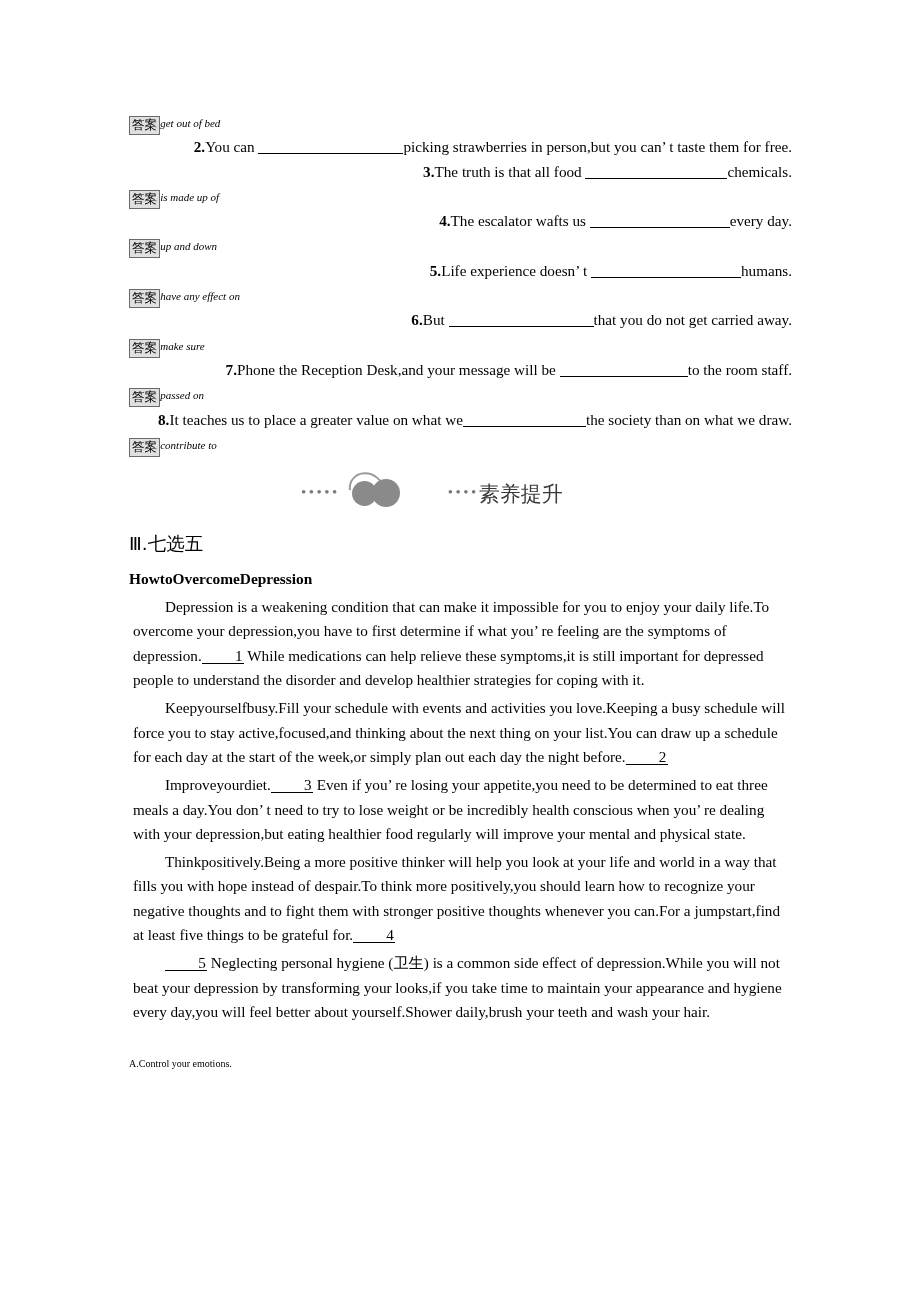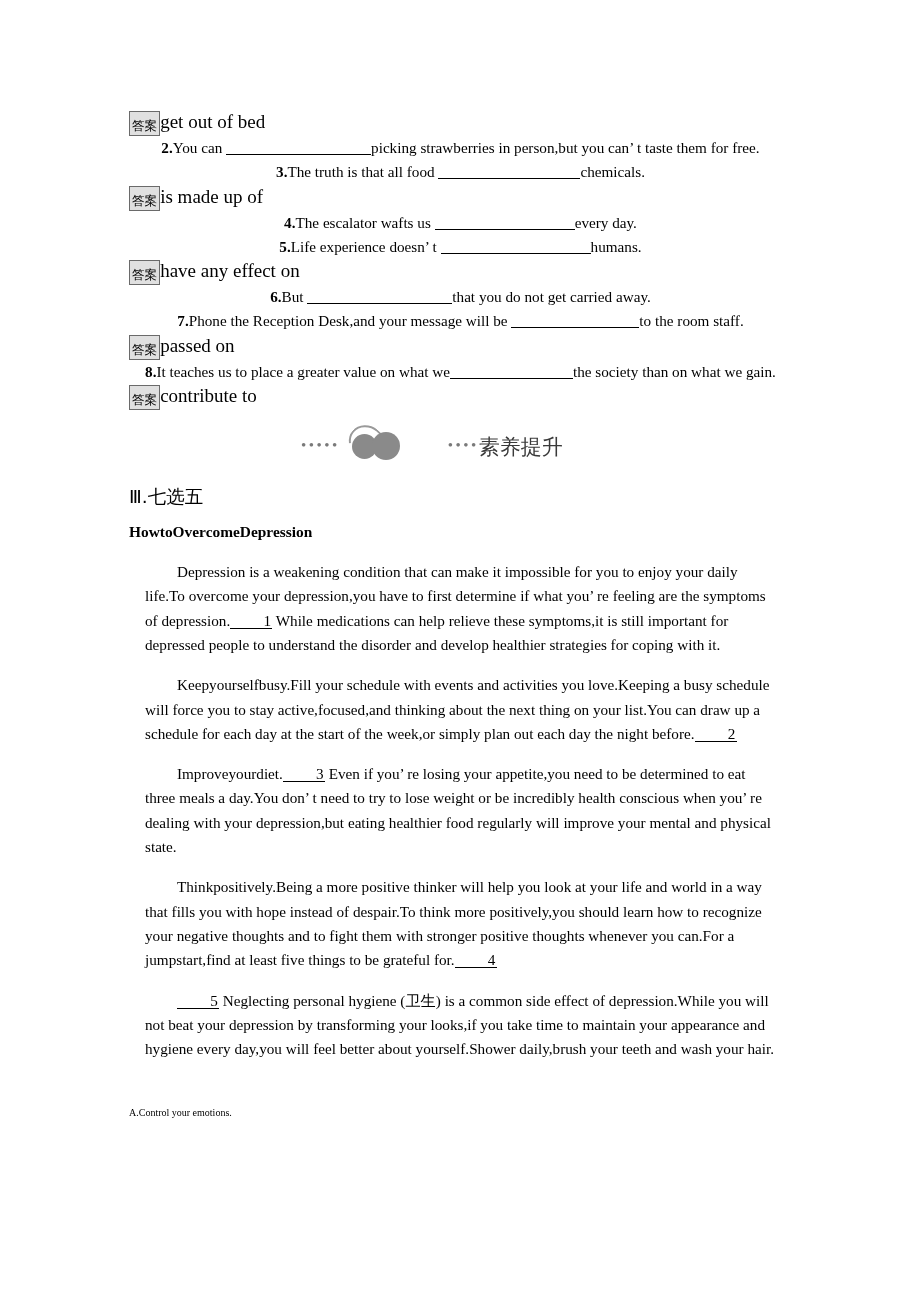--- a/index.html
+++ b/index.html
@@ -17,43 +17,44 @@
   .page {
     position: relative;
     width: 920px;
     height: 1302px;
     box-sizing: border-box;
     padding: 110px 128px 0 129px;
   }
   .line {
     font-size: 15.2px;
     line-height: 24.3px;
-    text-align: center;
+    text-align: right;
     margin: 0;
     white-space: normal;
   }
   .ans-line {
     font-size: 15.2px;
     line-height: 24.3px;
     margin: 0;
   }
   .ans-tag {
     display: inline-block;
     background: #e0e0e0;
     border: 1px solid #6a6a6a;
     font-family: "DejaVu Sans", sans-serif;
     font-size: 12.6px;
     line-height: 14px;
-    padding: 7px 2px 2px 2px;
+    padding: 1px 2px 2px 2px;
     vertical-align: -2px;
     letter-spacing: 0px;
     font-weight: 400;
   }
   .ans-text {
-    font-size: 19px;
+    font-size: 11px;
+    font-style: italic;
   }
   .qnum {
     font-weight: bold;
   }
   .blank {
     display: inline-block;
     border-bottom: 1px solid #000;
     height: 13px;
     vertical-align: -2px;
   }
@@ -140,21 +141,21 @@
   }
   .passage-title {
     font-weight: bold;
     font-size: 15.4px;
     line-height: 24px;
     margin: 0 0 2px 0;
   }
   .para {
     font-size: 15.2px;
     line-height: 24.3px;
-    margin: 16px;
+    margin: 4px;
     text-indent: 32px;
     text-align: left;
   }
   .lead { font-weight: normal; }
   .numblank {
     display: inline-block;
     border-bottom: 1px solid #000;
     text-align: center;
     min-width: 42px;
     line-height: 15px;
@@ -173,30 +174,32 @@
 <div class="page">
 
   <p class="ans-line"><span class="ans-tag">答案</span><span class="ans-text">get out of bed</span></p>
 
   <p class="line"><span class="qnum">2.</span><span>You can </span><span class="blank b-145"></span><span>picking strawberries in person,but you can’ t taste them for free.</span></p>
 
   <p class="line"><span class="qnum">3.</span><span>The truth is that all food </span><span class="blank b-142"></span><span>chemicals.</span></p>
   <p class="ans-line"><span class="ans-tag">答案</span><span class="ans-text">is made up of</span></p>
 
   <p class="line"><span class="qnum">4.</span><span>The escalator wafts us </span><span class="blank b-140"></span><span>every day.</span></p>
+  <p class="ans-line"><span class="ans-tag">答案</span><span class="ans-text">up and down</span></p>
 
   <p class="line"><span class="qnum">5.</span><span>Life experience doesn’ t </span><span class="blank b-150"></span><span>humans.</span></p>
   <p class="ans-line"><span class="ans-tag">答案</span><span class="ans-text">have any effect on</span></p>
 
   <p class="line"><span class="qnum">6.</span><span>But </span><span class="blank b-145"></span><span>that you do not get carried away.</span></p>
+  <p class="ans-line"><span class="ans-tag">答案</span><span class="ans-text">make sure</span></p>
 
   <p class="line"><span class="qnum">7.</span><span>Phone the Reception Desk,and your message will be </span><span class="blank b-128"></span><span>to the room staff.</span></p>
   <p class="ans-line"><span class="ans-tag">答案</span><span class="ans-text">passed on</span></p>
 
-  <p class="line"><span class="qnum">8.</span><span>It teaches us to place a greater value on what we</span><span class="blank b-123"></span><span>the society than on what we gain.</span></p>
+  <p class="line"><span class="qnum">8.</span><span>It teaches us to place a greater value on what we</span><span class="blank b-123"></span><span>the society than on what we draw.</span></p>
   <p class="ans-line"><span class="ans-tag">答案</span><span class="ans-text">contribute to</span></p>
 
   <div class="deco-row">
     <div class="deco-inner">
       <span class="deco-dots">•••••</span>
       <span class="deco-circles">
         <span class="arc"></span>
         <span class="c1"></span>
         <span class="c2"></span>
       </span>

